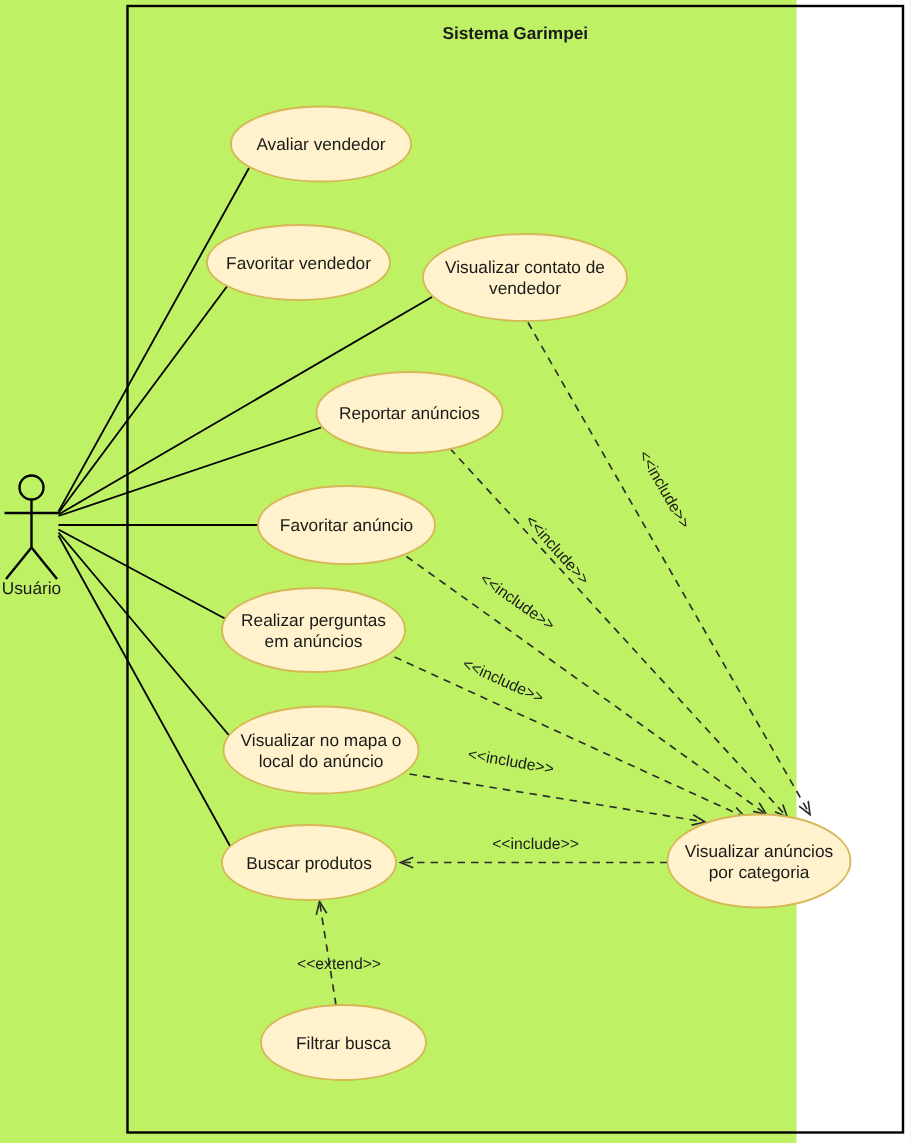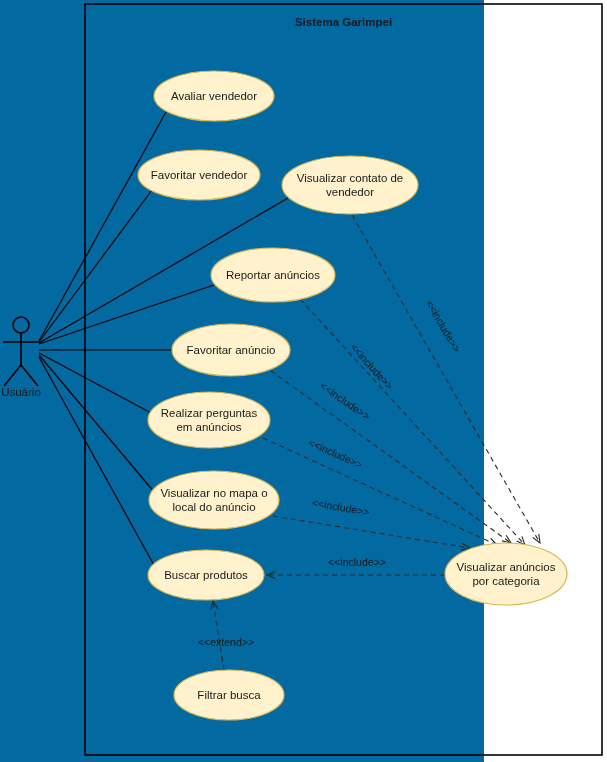--- a/index.html
+++ b/index.html
@@ -9,23 +9,23 @@
     background: #ffffff;
   }
   body {
     width: 607px;
     height: 762px;
     font-family: "Liberation Sans", sans-serif;
     overflow: hidden;
   }
   #diagram-root {
     position: relative;
-    width: 484px;
+    width: 531px;
     height: 762px;
-    background: #0369a1;
+    background: #bef264;
   }
   svg#uml-canvas {
     display: block;
     width: 607px;
     height: 762px;
   }
   .boundary-rect {
     fill: none;
     stroke: #000000;
     stroke-width: 1.6;

